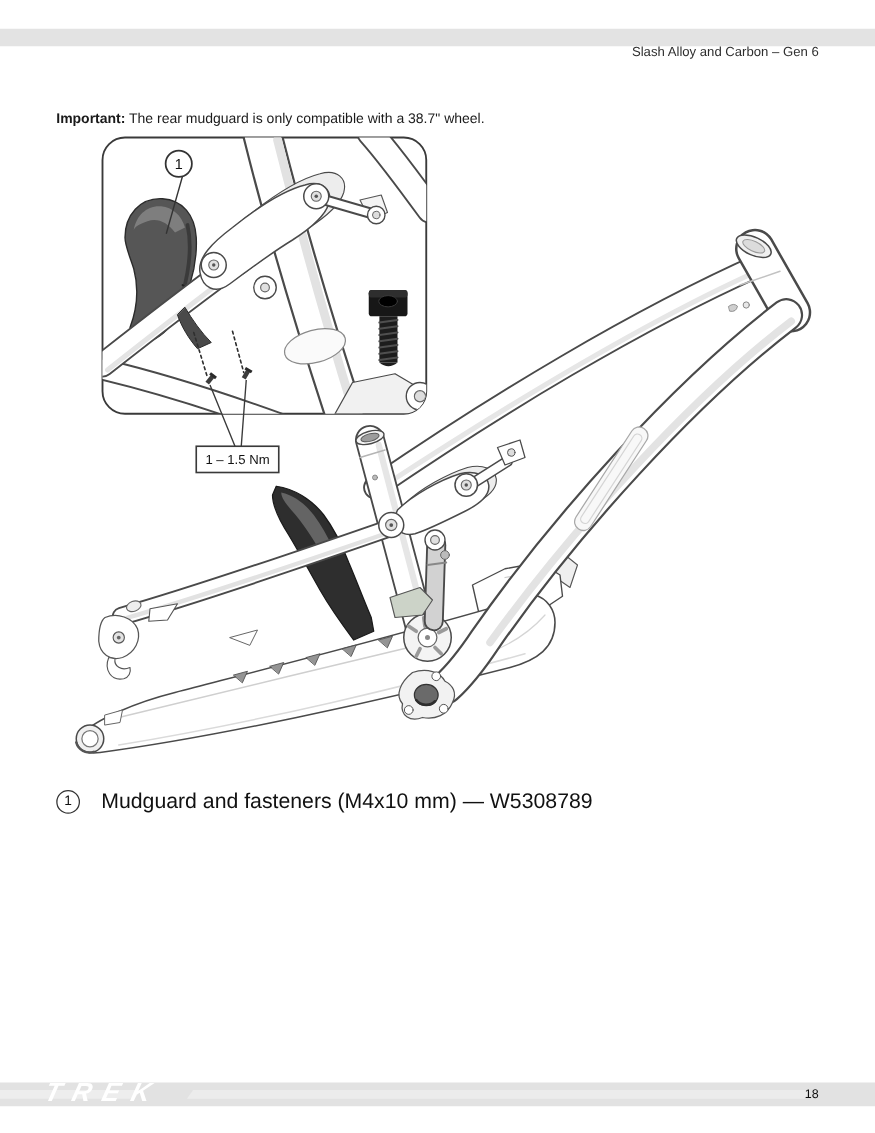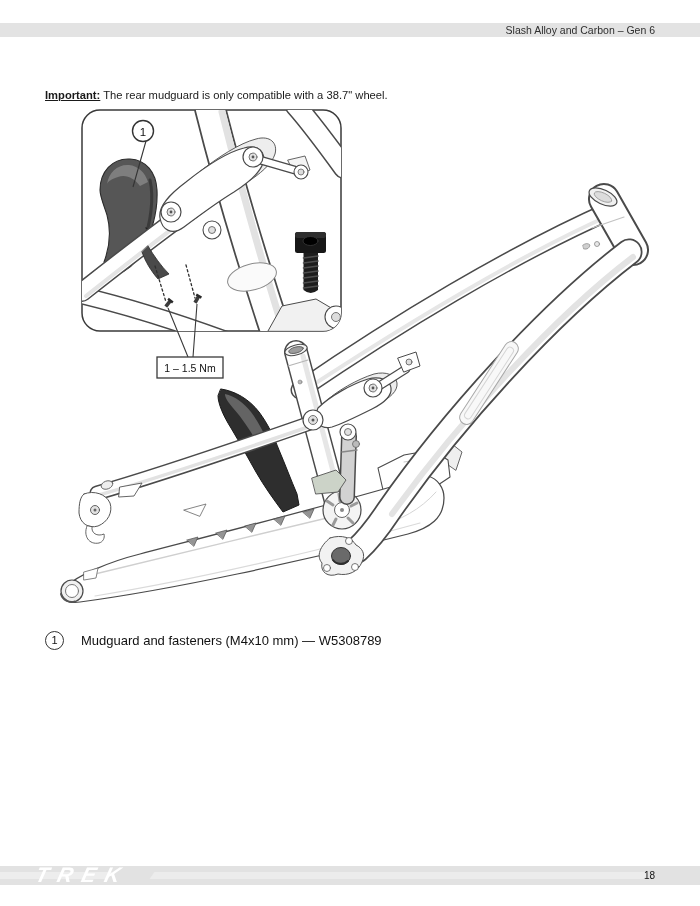--- a/index.html
+++ b/index.html
@@ -4,37 +4,37 @@
 <style>
   * { margin:0; padding:0; box-sizing:border-box; }
   html,body { background:#fff; }
   .page {
     position:relative; width:700px; height:906px; background:#ffffff;
     font-family:"Liberation Sans", sans-serif; color:#111; overflow:hidden;
   }
   
   .header-bar { position:absolute; left:0; top:23px; width:700px; height:14px;
     background:#e3e3e3; }
-  .header-title { position:absolute; right:45px; top:0; height:31px;
+  .header-title { position:absolute; right:45px; top:12px; height:31px;
     line-height:14px; font-size:10.5px; color:#2e2e2e;padding-left:16px; }
   
   .doc-title { position:absolute; left:45px; top:56px; font-size:21.5px;
     font-weight:bold; letter-spacing:-0.2px; color:#000; }
   .important-note { position:absolute; left:45px; top:89px; font-size:11.2px;
     color:#1a1a1a; }
-  .important-note b { font-weight:bold;text-decoration:underline; }
+  .important-note b { font-weight:bold; }
   
   .figure-svg { position:absolute; left:0; top:100px; }
   
   .legend-row { position:absolute; left:45px; top:631px; display:flex;
     align-items:center; }
   .legend-circle { width:19px; height:19px; border:1.3px solid #333;
     border-radius:50%; font-size:11px; line-height:17px; text-align:center;
     color:#111; flex:0 0 auto; }
-  .legend-text { margin-left:17px; font-size:13px; color:#111; }
+  .legend-text { margin-left:17px; font-size:17px; color:#111; }
   
   .footer-bar { position:absolute; left:0; top:866px; width:700px; height:19px;
     background:#e2e2e2; }
   .footer-stripe { position:absolute; top:6px; height:7px; background:#ededed;
     transform:skewX(-35deg); }
   .footer-stripe.left  { left:-6px; width:116px; }
   .footer-stripe.right { left:152px; width:494px; background:#ececec; }
   .trek-logo { position:absolute; left:36px; top:-3px; color:#ffffff;
     font-size:21px; font-weight:bold; font-style:italic; letter-spacing:9px;
     transform:skewX(-14deg); }

